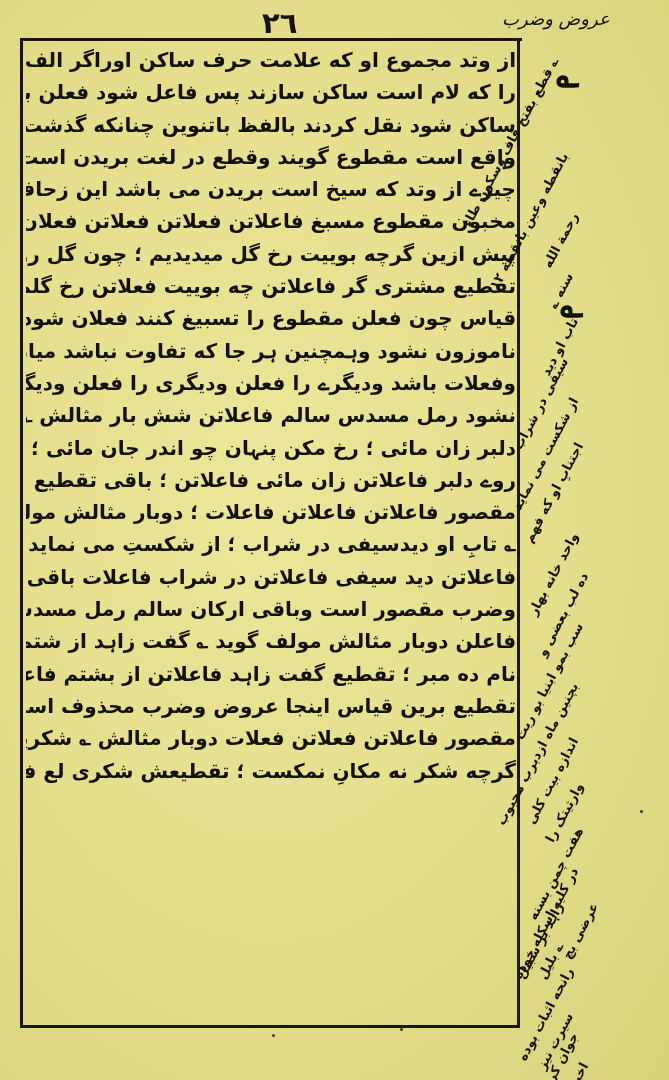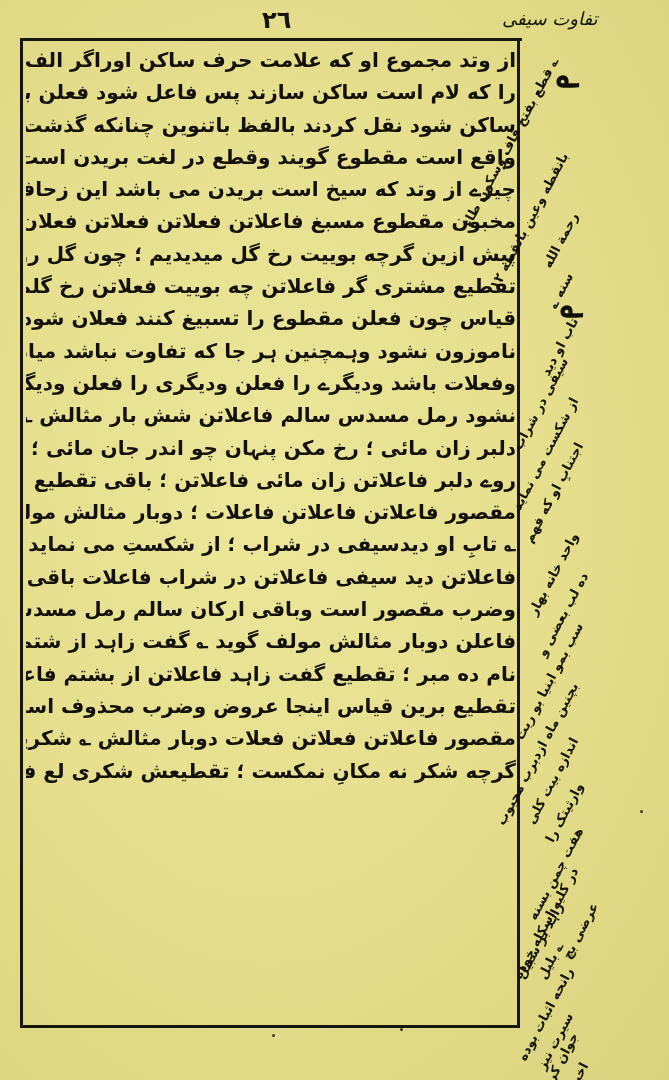--- a/index.html
+++ b/index.html
@@ -1,40 +1,40 @@
 <!DOCTYPE html>
 <html><head>
 <meta charset="utf-8">
 <style>
   html,body{margin:0;padding:0;}
   body{width:669px;height:1080px;overflow:hidden;background:#e2dc8a;
     font-family:"DejaVu Sans",sans-serif;position:relative;}
   .paper{position:absolute;left:0;top:0;width:669px;height:1080px;
     background:radial-gradient(ellipse at 40% 45%,#ece79a 0%,#e4de8c 55%,#d9d37e 100%);}
-  .page-num{position:absolute;left:262px;top:6px;font-size:24px;font-weight:bold;color:#161208;direction:rtl;}
+  .page-num{position:absolute;left:262px;top:6px;font-size:29px;font-weight:bold;color:#161208;direction:rtl;}
   .running-head{position:absolute;left:502px;top:8px;font-size:18px;color:#161208;direction:rtl;font-style:italic;}
   .rule-top{position:absolute;left:22px;top:38px;width:500px;height:3px;background:#1a150c;}
   .frame{position:absolute;left:20px;top:38px;width:500px;height:990px;
     border-left:3px solid #1a150c;border-right:3px solid #1a150c;border-bottom:3px solid #1a150c;box-sizing:border-box;}
   .body-text{position:absolute;left:26px;top:44px;width:490px;direction:rtl;text-align:justify;}
   .line{height:32.3px;line-height:32px;font-size:20px;font-weight:bold;color:#141008;
     white-space:nowrap;overflow:hidden;text-align:right;font-family:"DejaVu Sans",sans-serif;}
   .margin-col{position:absolute;left:528px;top:150px;width:138px;height:930px;}
   .mnote{position:absolute;direction:rtl;font-size:13px;font-weight:bold;color:#161208;
     transform-origin:left top;white-space:nowrap;}
   .bigsign{position:absolute;font-size:40px;font-weight:bold;color:#101008;direction:rtl;}
   .speck{position:absolute;width:3px;height:3px;background:#3a3520;border-radius:50%;}
 </style>
 </head>
 <body>
 
 <div class="paper"></div>
 
 <div class="page-num">٢٦</div>
-<div class="running-head">تفاوت سیفی</div>
+<div class="running-head">عروض وضرب</div>
 
 <div class="rule-top"></div>
 <div class="frame"></div>
 
 <div class="body-text" id="body-text">
     <div class="line">از وتد مجموع او که علامت حرف ساکن اوراگر الف است ہم بیندازند وحرف پیش از الف</div>
     <div class="line">را که لام است ساکن سازند پس فاعل شود فعلن بجائے آن نہند بجہت آنکه چون آخر رکن</div>
     <div class="line">ساکن شود نقل کردند بالفظ باتنوین چنانکه گذشت در حذف فاعلاتن وآن رکن را که قطع درو</div>
     <div class="line">واقع است مقطوع گویند وقطع در لغت بریدن است وچون این زحاف درو تدیست آخر</div>
     <div class="line">چیزے از وتد که سیخ است بریدن می باشد این زحاف را قطع گفتن مناسب بود رمل مثمن</div>

